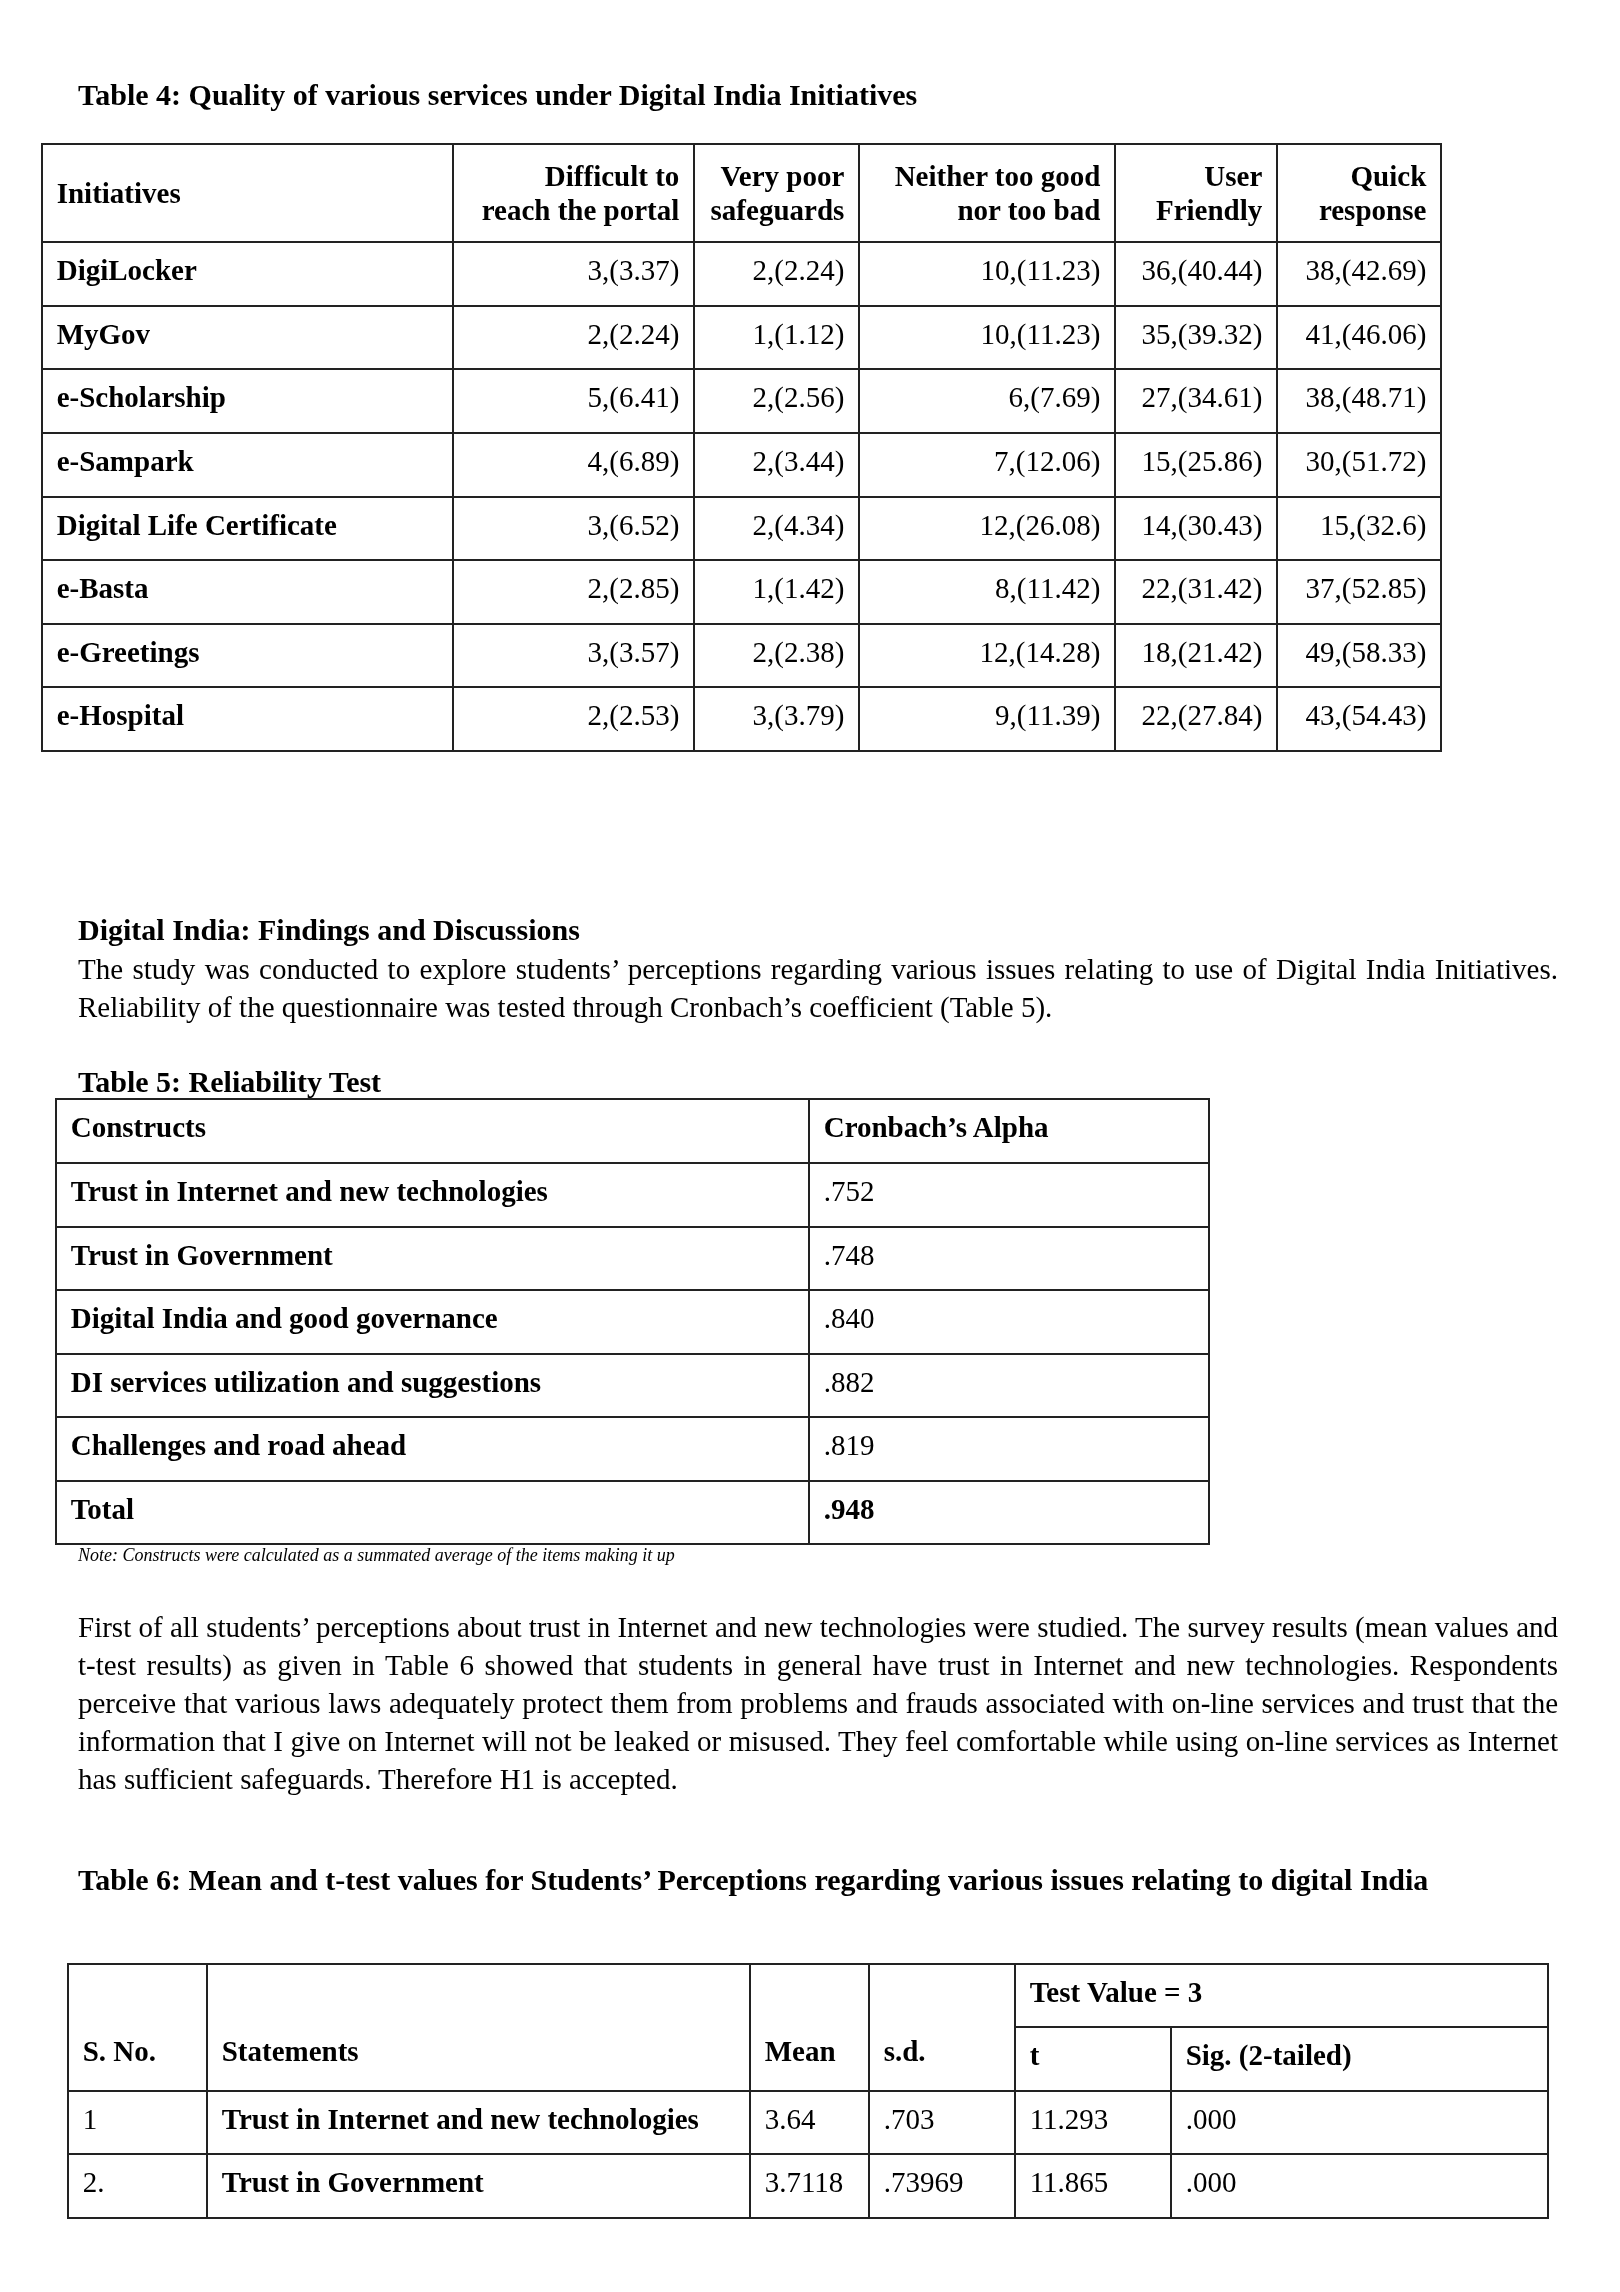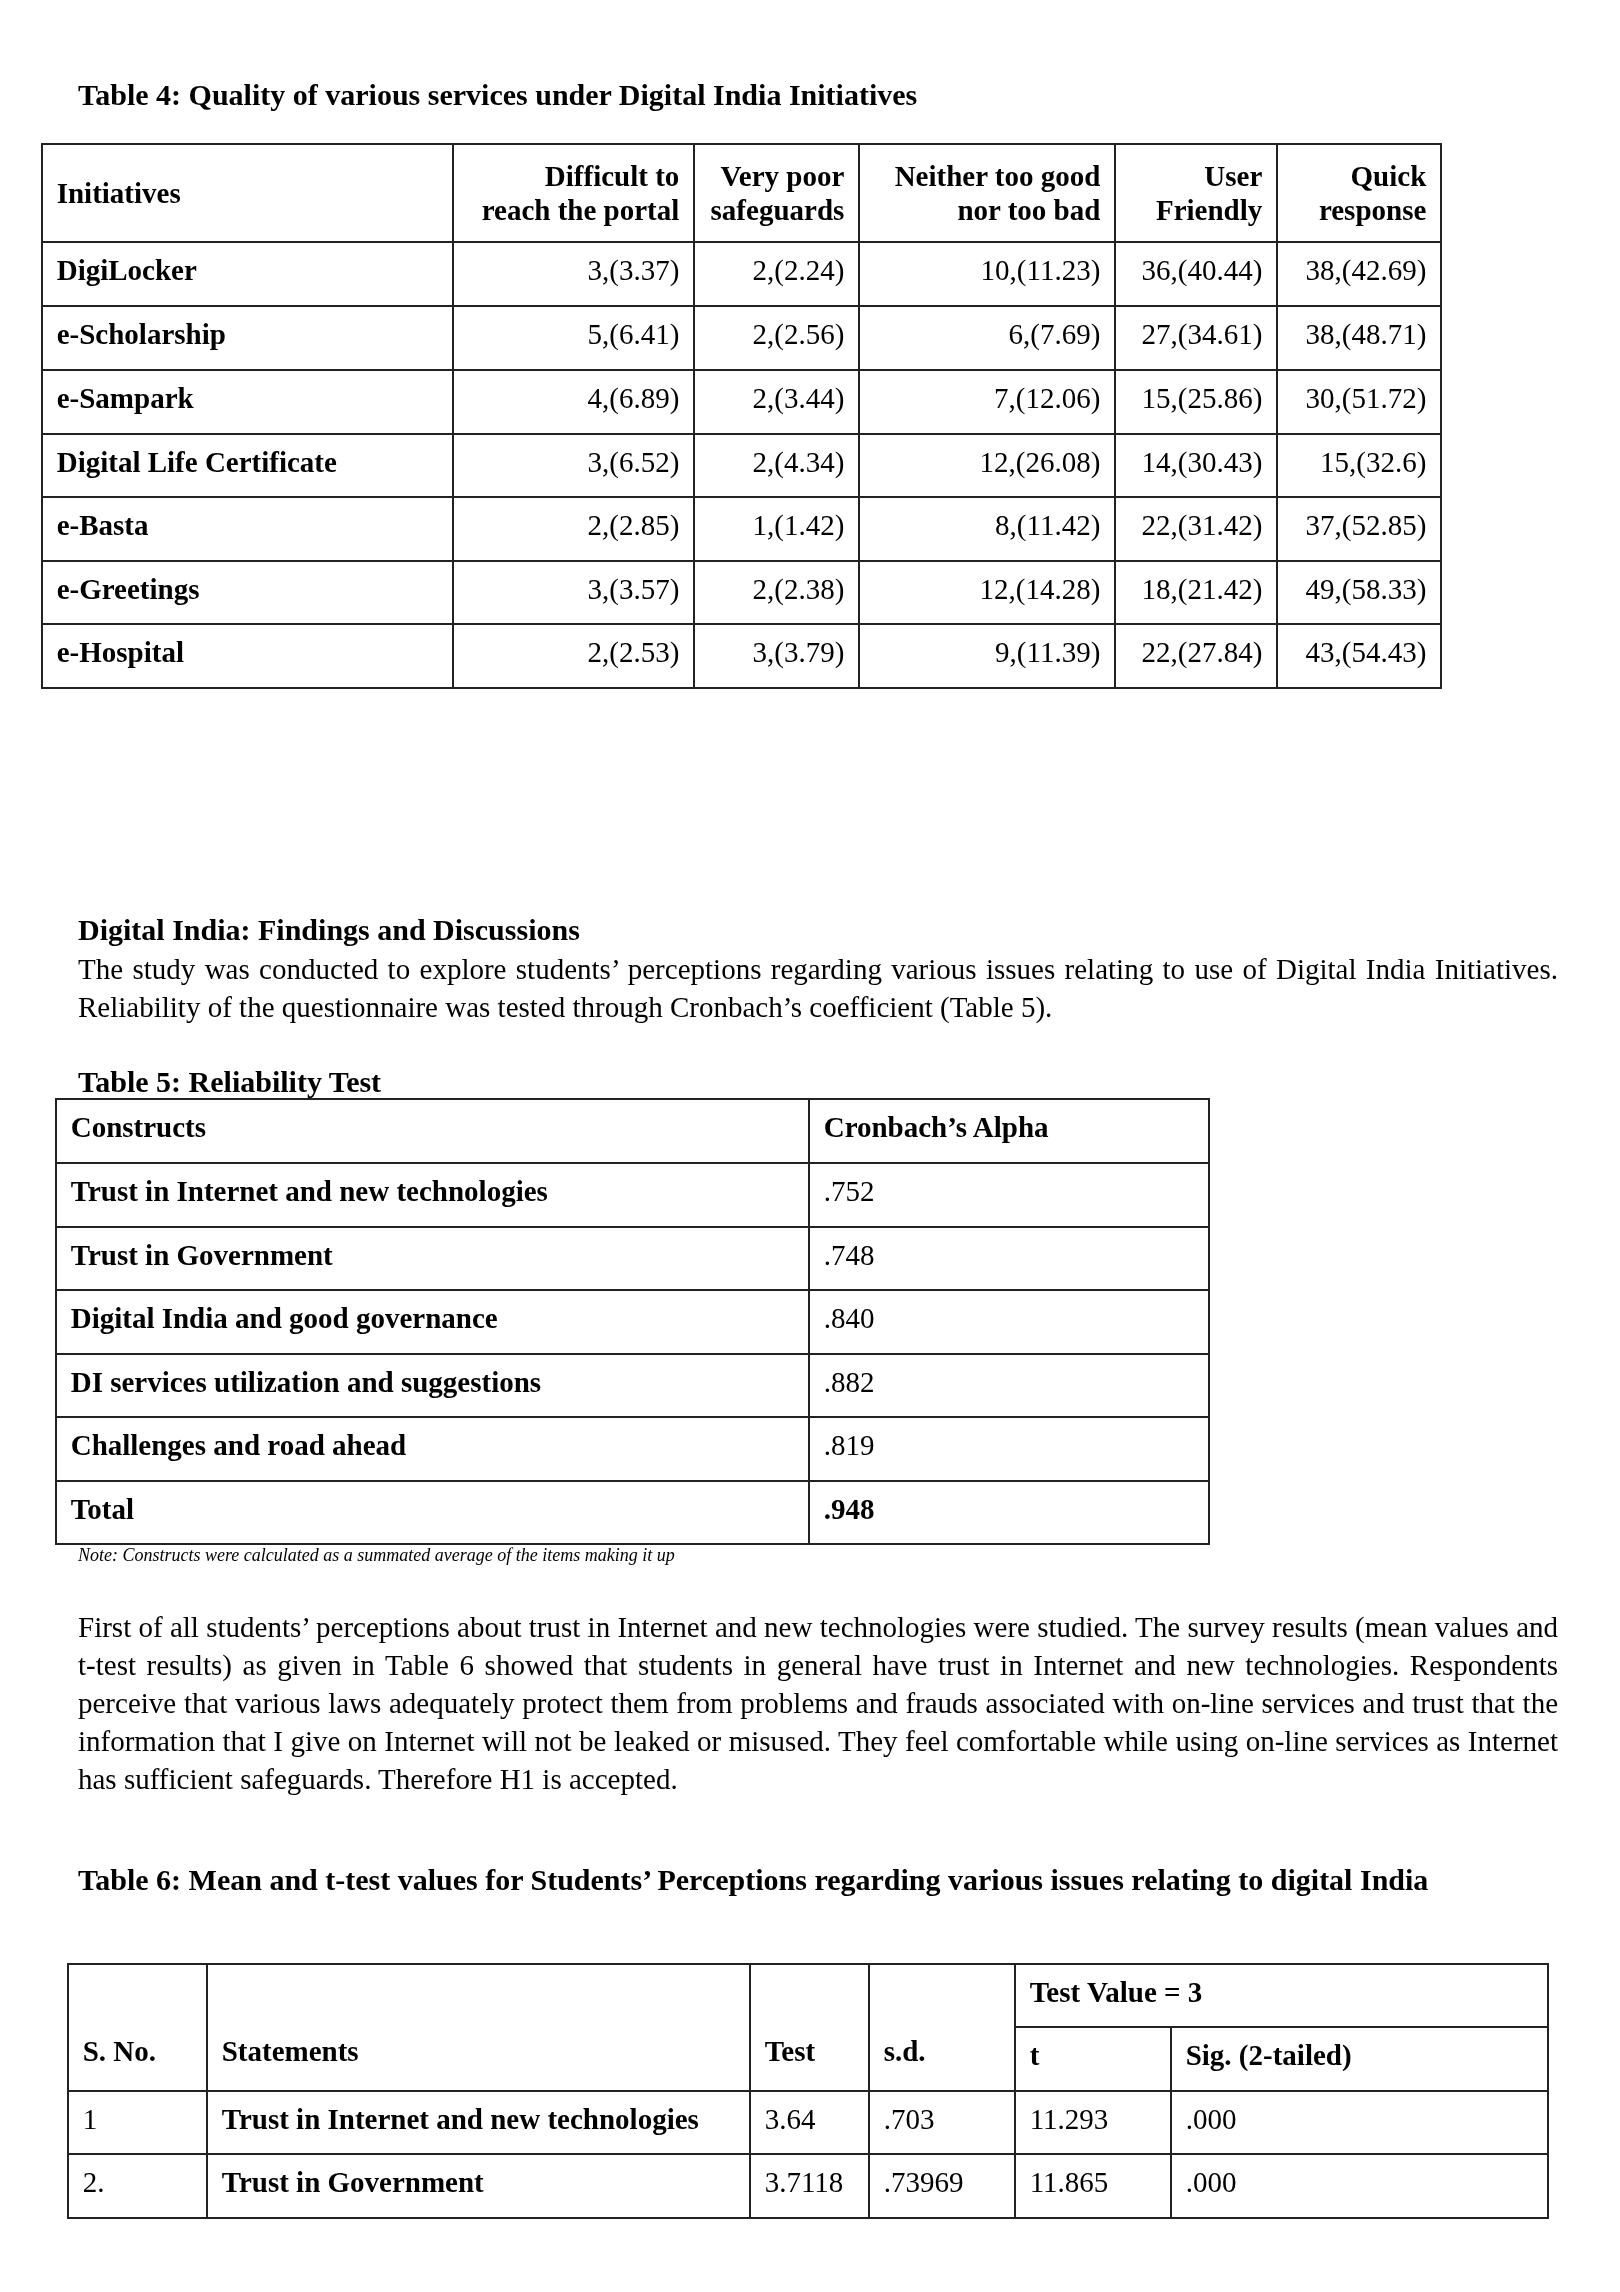--- a/index.html
+++ b/index.html
@@ -46,20 +46,28 @@
   </thead>
   <tbody>
     <tr style="height:64px">
       <td class="lbl">DigiLocker</td>
       <td class="num">3,(3.37)</td>
       <td class="num">2,(2.24)</td>
       <td class="num">10,(11.23)</td>
       <td class="num">36,(40.44)</td>
       <td class="num">38,(42.69)</td>
     </tr>
+    <tr style="height:63px">
+      <td class="lbl">MyGov</td>
+      <td class="num">2,(2.24)</td>
+      <td class="num">1,(1.12)</td>
+      <td class="num">10,(11.23)</td>
+      <td class="num">35,(39.32)</td>
+      <td class="num">41,(46.06)</td>
+    </tr>
     <tr style="height:64px">
       <td class="lbl">e-Scholarship</td>
       <td class="num">5,(6.41)</td>
       <td class="num">2,(2.56)</td>
       <td class="num">6,(7.69)</td>
       <td class="num">27,(34.61)</td>
       <td class="num">38,(48.71)</td>
     </tr>
     <tr style="height:64px">
       <td class="lbl">e-Sampark</td>
@@ -155,21 +163,21 @@
       <col style="width:543px">
       <col style="width:119px">
       <col style="width:146px">
       <col style="width:156px">
       <col style="width:377px">
   </colgroup>
   <tbody>
       <tr style="height:63px">
     <th rowspan="2" style="vertical-align:bottom; padding-bottom:21.6px;">S. No.</th>
     <th rowspan="2" style="vertical-align:bottom; padding-bottom:22px;">Statements</th>
-    <th rowspan="2" style="vertical-align:bottom; padding-bottom:21.6px;">Test</th>
+    <th rowspan="2" style="vertical-align:bottom; padding-bottom:21.6px;">Mean</th>
     <th rowspan="2" style="vertical-align:bottom; padding-bottom:21.6px;">s.d.</th>
     <th colspan="2">Test Value = 3</th>
   </tr>
   <tr style="height:64px">
     <th>t</th>
     <th>Sig. (2-tailed)</th>
   </tr>
   <tr style="height:63px">
     <td>1</td>
     <td class="lbl">Trust in Internet and new technologies</td>

